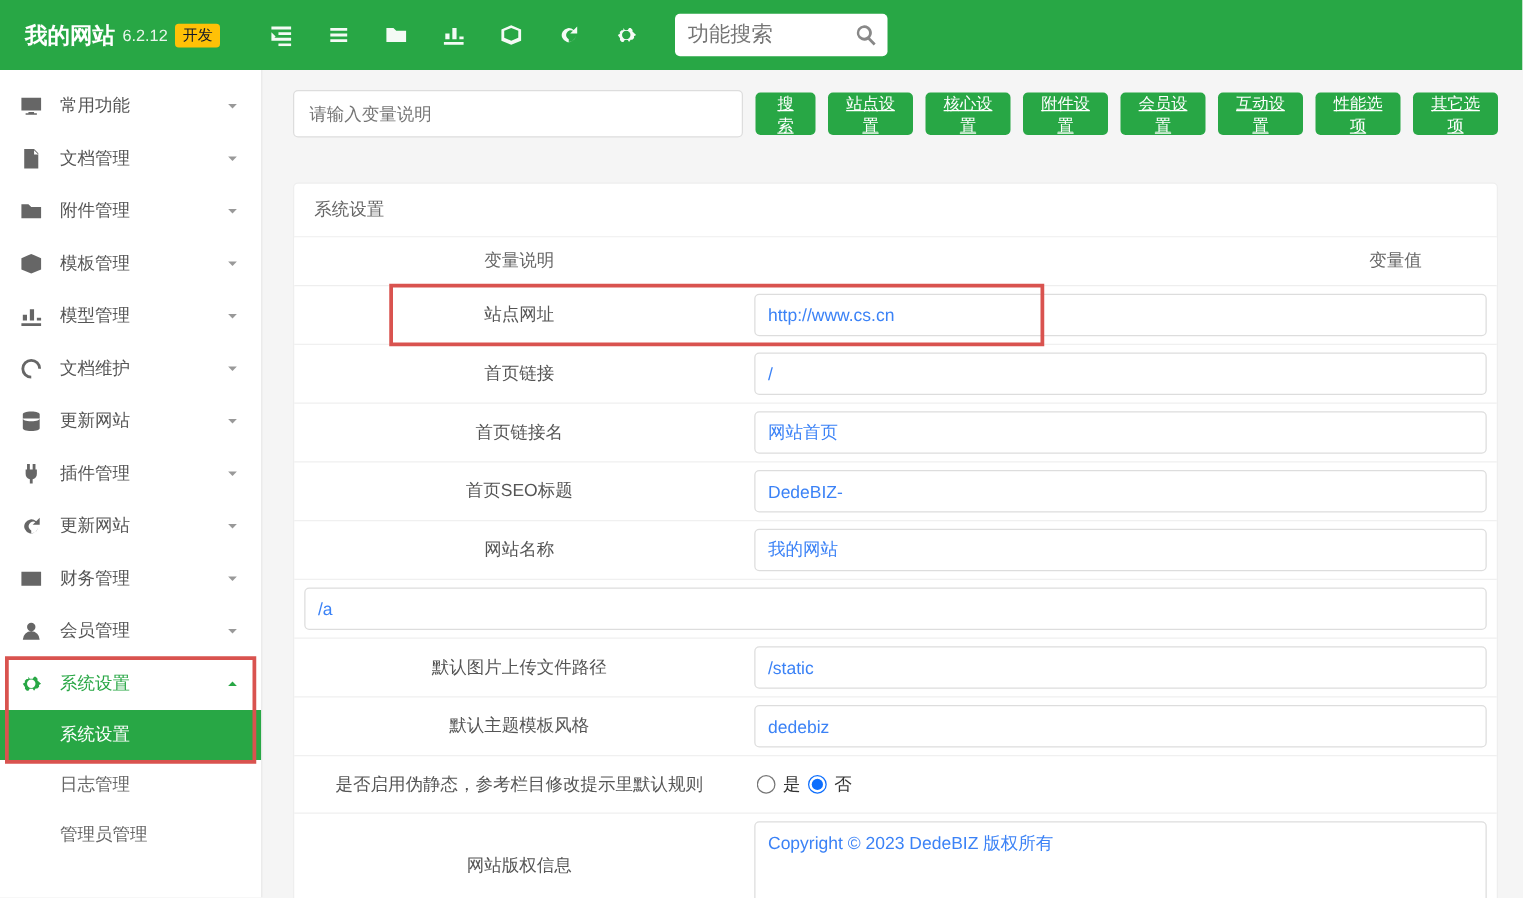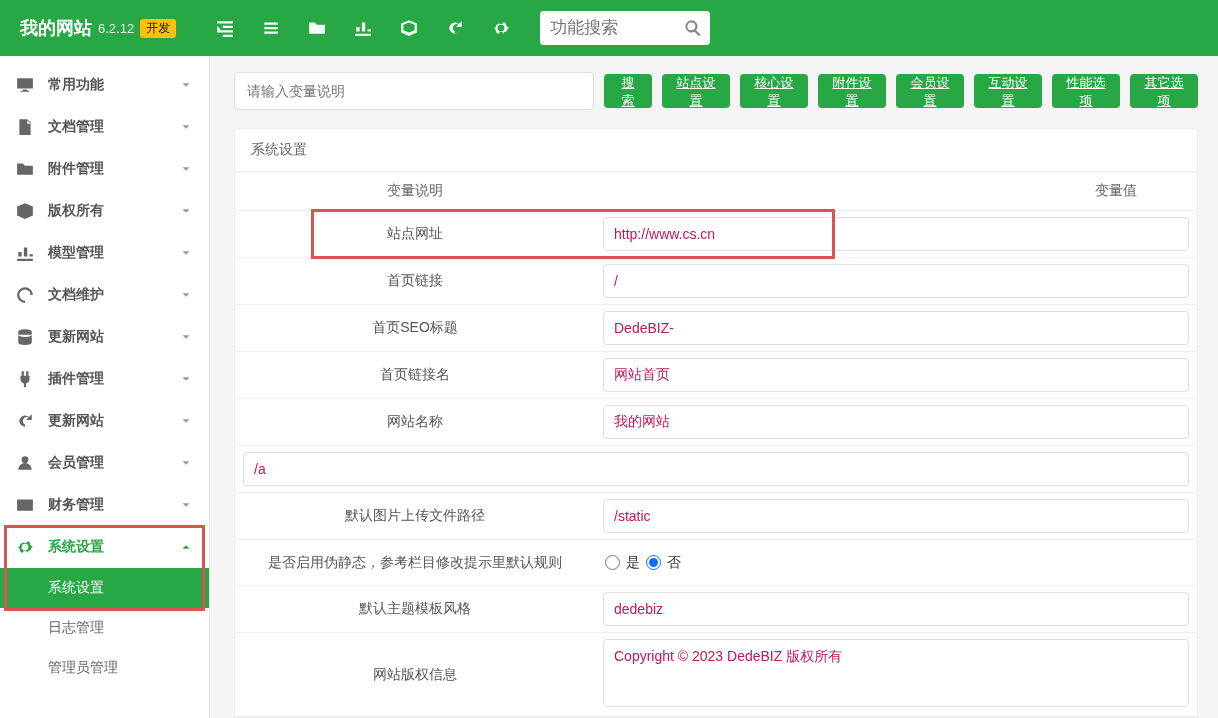--- a/index.html
+++ b/index.html
@@ -11,43 +11,43 @@
 .brand-tag { background: #ffc107; color: #0f172a; font-size: 12px; padding: 1px 6px; border-radius: 3px; margin-left: 6px; }
 .top-icons { margin-left: 40px; display: flex; gap: 28px; align-items: center; }
 .top-icon { width: 18px; height: 18px; display:flex; align-items:center; justify-content:center; cursor:pointer; opacity:.95; }
 .top-icon svg { fill: #fff; }
 .top-search { margin-left: 30px; position: relative; }
 .top-search input { width: 170px; height: 34px; border: none; border-radius: 4px; padding: 0 34px 0 10px; font-size: 17px; }
 .top-search .sicon { position: absolute; right: 8px; top: 8px; width: 18px; height: 18px; fill:#888; }
 
 .layout { display:flex; height: calc(718px - 56px); }
 .sidebar { width: 210px; background:#fff; border-right:1px solid #e5e5e5; overflow-y:auto; flex-shrink:0; padding-top:8px;}
-.side-item { display:flex; align-items:center; height:42px; padding:0 16px; cursor:pointer; color:#555; position:relative;font-weight:bold;}
+.side-item { display:flex; align-items:center; height:42px; padding:0 16px; cursor:pointer; color:#555; position:relative;}
 .side-item .micon { width:18px; height:18px; margin-right:14px; fill:#666; display:flex;}
 .side-item .lbl { flex:1; font-size:14px;}
 .side-item .chev { width:14px; height:14px; fill:#999;}
 .side-item.expanded .lbl, .side-item.expanded .micon, .side-item.expanded .chev { color:#28a745; fill:#28a745;}
 .sub-item { height:40px; display:flex; align-items:center; padding-left:48px; cursor:pointer; font-size:14px; color:#666;}
 .sub-item.active { background:#28a745; color:#fff;}
 
 .content { flex:1; padding:16px 20px 0 24px; overflow-y:auto;}
-.toolbar { display:flex; gap:10px; align-items:center; margin-bottom:18px;}
+.toolbar { display:flex; gap:10px; align-items:center; margin-bottom:36px;}
 .toolbar input { flex:0 0 360px; height:38px; border:1px solid #ddd; border-radius:4px; padding:0 12px; font-size:14px;}
 .btn { background:#28a745; color:#fff; border:none; border-radius:4px; height:34px; padding:0 14px; font-size:13px; cursor:pointer;text-decoration:underline;}
 
 .panel { background:#fff; border:1px solid #eee; border-radius:4px;}
 .panel-title { padding:12px 16px; border-bottom:1px solid #eee; font-size:14px; color:#666;}
 .thead { display:flex; background:#fff; border-bottom:1px solid #eee;}
 .th { padding:10px 8px; color:#666; font-size:14px; text-align:center;}
 .th-label { width:360px;}
 .th-val { flex:1; text-align:right; padding-right:60px;}
 .trow { display:flex; border-bottom:1px solid #f0f0f0; align-items:center; min-height:46px;}
 .td-label { width:360px; text-align:center; color:#555; font-size:14px; padding:10px 8px;}
 .td-val { flex:1; padding:6px 8px;}
-.td-val input[type=text], .td-val textarea { width:100%; height:34px; border:1px solid #ddd; border-radius:4px; padding:0 10px; font-size:14px; color:#be185d;}
+.td-val input[type=text], .td-val textarea { width:100%; height:34px; border:1px solid #ddd; border-radius:4px; padding:0 10px; font-size:14px; color:#3b82f6;}
 .td-val textarea { height:68px; padding:8px 10px; resize:none;}
 .radio-wrap { display:flex; align-items:center; gap:6px; padding-left:2px;}
 .radio-wrap input { accent-color:#0d6efd; width:15px; height:15px;}
 
 .hl-box { position:absolute; border:3px solid #d9534f; pointer-events:none;}
 .sidebar::-webkit-scrollbar,.content::-webkit-scrollbar{width:8px;}
 </style>
 </head>
 <body>
 
@@ -134,21 +134,21 @@
         <svg class="chev" viewBox="0 0 16 16">
           <path d="M4 6l4 4 4-4z"></path>
         </svg>
       </div>
       <div class="side-item">
      <span class="micon">
           <svg viewBox="0 0 16 16">
             <path d="M8 1l7 3v8l-7 3-7-3V4z"></path>
           </svg>
         </span>
-     <span class="lbl">版权所有</span>
+     <span class="lbl">模板管理</span>
         <svg class="chev" viewBox="0 0 16 16">
           <path d="M4 6l4 4 4-4z"></path>
         </svg>
       </div>
       <div class="side-item">
      <span class="micon">
           <svg viewBox="0 0 16 16">
             <path d="M1 13h14v2H1zm1-2V7h3v4zm5 0V3h3v8zm5 0V9h3v2z"></path>
           </svg>
         </span>
@@ -197,35 +197,35 @@
           </svg>
         </span>
      <span class="lbl">更新网站</span>
         <svg class="chev" viewBox="0 0 16 16">
           <path d="M4 6l4 4 4-4z"></path>
         </svg>
       </div>
       <div class="side-item">
      <span class="micon">
           <svg viewBox="0 0 16 16">
+            <path d="M1 3h14v10H1zm0 3h14v2H1z"></path>
+          </svg>
+        </span>
+     <span class="lbl">财务管理</span>
+        <svg class="chev" viewBox="0 0 16 16">
+          <path d="M4 6l4 4 4-4z"></path>
+        </svg>
+      </div>
+      <div class="side-item">
+     <span class="micon">
+          <svg viewBox="0 0 16 16">
             <path d="M8 8a3 3 0 100-6 3 3 0 000 6zm-6 6a6 6 0 0112 0z"></path>
           </svg>
         </span>
      <span class="lbl">会员管理</span>
-        <svg class="chev" viewBox="0 0 16 16">
-          <path d="M4 6l4 4 4-4z"></path>
-        </svg>
-      </div>
-      <div class="side-item">
-     <span class="micon">
-          <svg viewBox="0 0 16 16">
-            <path d="M1 3h14v10H1zm0 3h14v2H1z"></path>
-          </svg>
-        </span>
-     <span class="lbl">财务管理</span>
         <svg class="chev" viewBox="0 0 16 16">
           <path d="M4 6l4 4 4-4z"></path>
         </svg>
       </div>
       <div style="position:relative">
    <div class="hl-box" style="left:4px;right:4px;top:-1px;height:86px;"></div>
    <div class="side-item expanded">
     <span class="micon">
             <svg viewBox="0 0 16 16">
               <path d="M8 5a3 3 0 100 6 3 3 0 000-6zm7 3l-1.5.9.1 1.2-1.3 1.3-1.2-.1L10 13l-.9-1.5H6.9L6 13l-1.2-.1-1.3-1.3.1-1.2L2 8l1.5-.9-.1-1.2 1.3-1.3 1.2.1L6 3l.9 1.5h2.2L10 3l1.2.1 1.3 1.3-.1 1.2z"></path>
@@ -265,60 +265,60 @@
      <div class="td-label">站点网址</div>
      <div class="td-val"><input type="text" value="http://www.cs.cn" style=""></div>
           </div>
           <div class="trow" style="position:relative">
 
      <div class="td-label">首页链接</div>
      <div class="td-val"><input type="text" value="/" style=""></div>
           </div>
           <div class="trow" style="position:relative">
 
+     <div class="td-label">首页链接名</div>
+     <div class="td-val"><input type="text" value="网站首页" style=""></div>
+          </div>
+          <div class="trow" style="position:relative">
+
      <div class="td-label">首页SEO标题</div>
      <div class="td-val"><input type="text" value="DedeBIZ-" style=""></div>
           </div>
           <div class="trow" style="position:relative">
 
-     <div class="td-label">首页链接名</div>
-     <div class="td-val"><input type="text" value="网站首页" style=""></div>
-          </div>
-          <div class="trow" style="position:relative">
-
      <div class="td-label">网站名称</div>
      <div class="td-val"><input type="text" value="我的网站" style=""></div>
           </div>
           <div class="trow" style="position:relative">
 
      <div class="td-val"><input type="text" value="/a" style=""></div>
           </div>
           <div class="trow" style="position:relative">
 
      <div class="td-label">默认图片上传文件路径</div>
      <div class="td-val"><input type="text" value="/static" style=""></div>
+          </div>
+          <div class="trow" style="position:relative">
+
+     <div class="td-label">默认主题模板风格</div>
+     <div class="td-val"><input type="text" value="dedebiz" style=""></div>
           </div>
           <div class="trow" style="position:relative">
 
      <div class="td-label">是否启用伪静态，参考栏目修改提示里默认规则</div>
      <div class="td-val">
               <div class="radio-wrap">
      <input type="radio" name="r7" style=""> 
                 <span>是</span>
      <input type="radio" name="r7" checked="" style=""> 
                 <span>否</span>
               </div>
             </div>
           </div>
           <div class="trow" style="position:relative">
 
-     <div class="td-label">默认主题模板风格</div>
-     <div class="td-val"><input type="text" value="dedebiz" style=""></div>
-          </div>
-          <div class="trow" style="position:relative">
-
      <div class="td-label">网站版权信息</div>
      <div class="td-val"><textarea style="">Copyright © 2023 DedeBIZ 版权所有</textarea></div>
           </div>
         </div>
     </div>
   </div>
 </div>
 
 </body></html>

